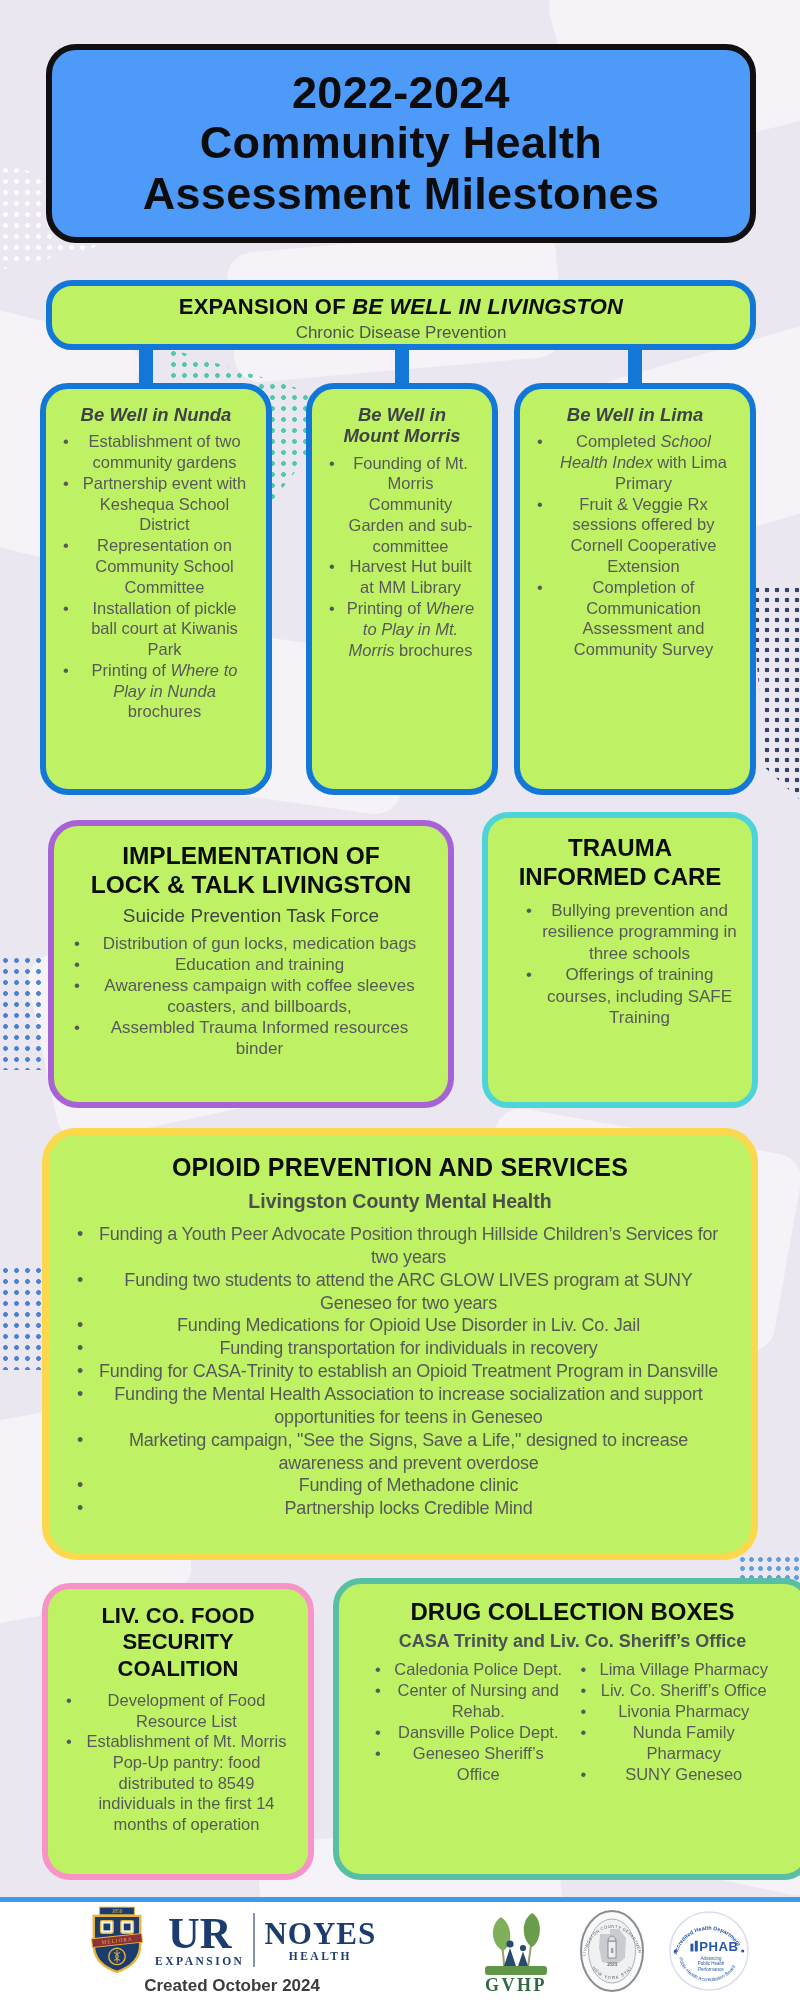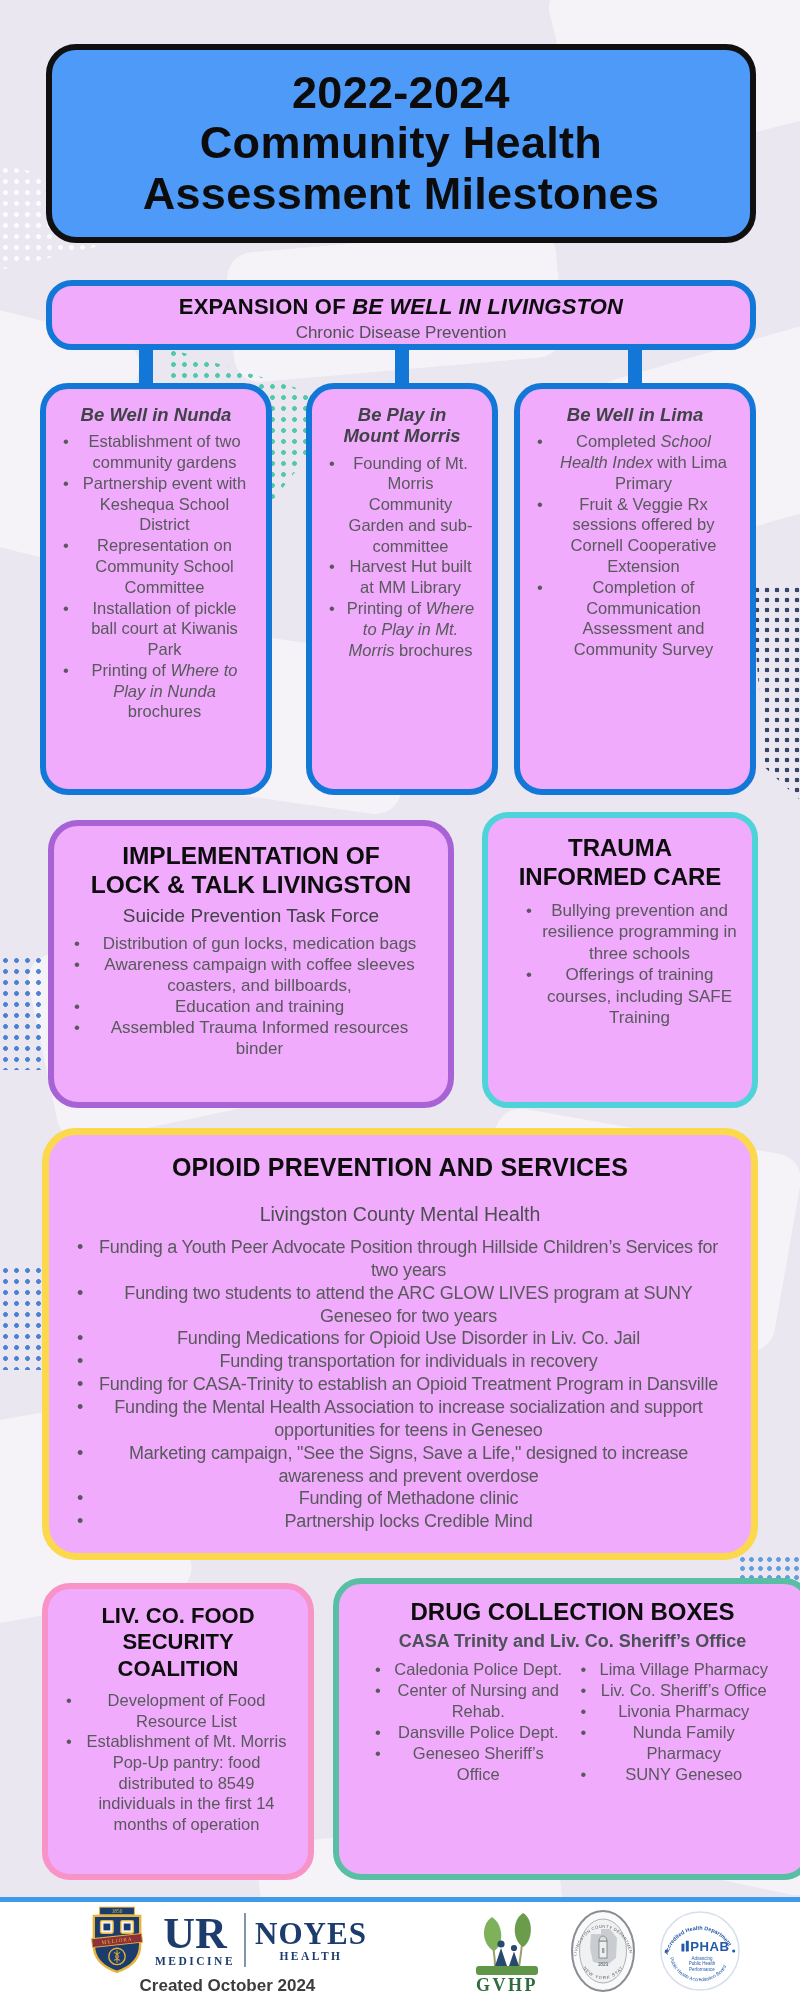--- a/index.html
+++ b/index.html
@@ -4,21 +4,21 @@
 <style>
   html,body{margin:0;padding:0;background:#ffffff;}
   .page{position:relative;width:800px;height:2000px;overflow:hidden;
         background:var(--c-background,#EAE7F0);
         font-family:"Liberation Sans",sans-serif;}
   
   .ghost{position:absolute;background:rgba(255,255,255,.5);border-radius:26px;}
   .dots{position:absolute;background-image:radial-gradient(circle,var(--dc) 2.1px,transparent 2.6px);
         background-size:11px 11px;opacity:.85;}
   
-  .box{position:absolute;box-sizing:border-box;background:#f0abfc;border-style:solid;}
+  .box{position:absolute;box-sizing:border-box;background:#bef264;border-style:solid;}
   .it{font-style:italic;}
   ul.blist{list-style:none;margin:0;padding:0;color:var(--c-body_text,#58595B);text-align:center;}
   ul.blist li{position:relative;padding-left:17px;margin:0;}
   ul.blist li::before{content:"\2022";position:absolute;left:2px;}
   
   .title-box{left:46px;top:44px;width:710px;height:199px;background:var(--c-title_fill);
              border:6px solid #101010;border-radius:30px;display:flex;align-items:center;justify-content:center;}
   .title-box h1{margin:0;font-size:45px;line-height:1.12;font-weight:700;color:#0c0c0c;
                 text-align:center;white-space:pre-line;letter-spacing:.3px;}
   
@@ -46,21 +46,21 @@
   .lock-box ul.blist{font-size:17px;line-height:1.24;}
   
   .trauma-box{left:482px;top:812px;width:276px;height:296px;border-width:6px;border-color:var(--c-teal_border);
               border-radius:26px;padding:16px 14px;}
   .trauma-box h2{font-size:24px;line-height:1.2;}
   .trauma-box ul.blist{font-size:17px;line-height:1.27;margin:8px 0 0 22px;}
   
   .opioid-box{left:42px;top:1128px;width:716px;height:432px;border-width:7px;border-color:var(--c-yellow_border);
               border-radius:34px;padding:18px 26px;}
   .opioid-box h2{font-size:25px;letter-spacing:.2px;}
-  .opioid-sub{font-size:19.5px;font-weight:400;color:#4c4e50;text-align:center;margin-top:21px;}
+  .opioid-sub{font-size:19.5px;font-weight:700;color:#4c4e50;text-align:center;margin-top:8px;}
   .opioid-box ul.blist{font-size:18px;line-height:1.27;margin-top:10px;letter-spacing:-.2px;}
   
   .food-box{left:42px;top:1583px;width:272px;height:297px;border-width:6px;border-color:var(--c-pink_border);
             border-radius:28px;padding:14px 16px;}
   .food-box h2{font-size:22px;line-height:1.2;}
   .food-box ul.blist{font-size:16.5px;line-height:1.25;margin-top:8px;}
   
   .drug-box{left:333px;top:1578px;width:479px;height:302px;border-width:6px;border-color:var(--c-green_border);
             border-radius:28px;padding:14px 28px;}
   .drug-box h2{font-size:24px;}
@@ -126,21 +126,21 @@
     <h3>Be Well in Nunda</h3>
     <ul class="blist">
         <li><span>Establishment of two community gardens</span></li>
         <li><span>Partnership event with Keshequa School District</span></li>
         <li><span>Representation on Community School Committee</span></li>
         <li><span>Installation of pickle ball court at Kiwanis Park</span></li>
         <li><span>Printing of </span><span class="it">Where to Play in Nunda</span><span> brochures</span></li>
       </ul>
   </div>
   <div class="box col col2">
-    <h3>Be Play in
+    <h3>Be Well in
 Mount Morris</h3>
     <ul class="blist">
         <li><span>Founding of Mt. Morris Community Garden and sub-committee</span></li>
         <li><span>Harvest Hut built at MM Library</span></li>
         <li><span>Printing of </span><span class="it">Where to Play in Mt. Morris</span><span> brochures</span></li>
       </ul>
   </div>
   <div class="box col col3">
     <h3>Be Well in Lima</h3>
     <ul class="blist">
@@ -149,22 +149,22 @@
         <li><span>Completion of Communication Assessment and Community Survey</span></li>
       </ul>
   </div>
 
   <div class="box lock-box">
     <h2>IMPLEMENTATION OF
 LOCK &amp; TALK LIVINGSTON</h2>
     <div class="lock-sub">Suicide Prevention Task Force</div>
     <ul class="blist">
         <li><span>Distribution of gun locks, medication bags</span></li>
+        <li><span>Education and training</span></li>
         <li><span>Awareness campaign with coffee sleeves coasters, and billboards,</span></li>
-        <li><span>Education and training</span></li>
         <li><span>Assembled Trauma Informed resources binder</span></li>
       </ul>
   </div>
 
   <div class="box trauma-box">
     <h2>TRAUMA
 INFORMED CARE</h2>
     <ul class="blist">
         <li><span>Bullying prevention and resilience programming in three schools</span></li>
         <li><span>Offerings of training courses, including SAFE Training</span></li>
@@ -232,21 +232,21 @@
             <rect x="37" y="18" width="7" height="7" fill="#1d3c6e"></rect>
           <g transform="rotate(-6 30 35)">
             <rect x="4" y="31" width="52" height="9" fill="#8d3039" stroke="#e8b53a" stroke-width="1"></rect>
             <text x="30" y="37.6" font-size="5.6" fill="#e8b53a" text-anchor="middle" letter-spacing="1" font-family="Liberation Serif,serif">MELIORA</text>
           </g>
           <circle cx="30" cy="52" r="8.5" fill="#1d3c6e" stroke="#e8b53a" stroke-width="1.4"></circle>
           <path d="M30,45.5 V58.5 M26.8,48 C33,50 33,54 26.8,56 M33.2,48 C27,50 27,54 33.2,56" stroke="#e8b53a" stroke-width="1" fill="none"></path>
         </svg>
         <div class="ur-letters serif">
           <div class="ur-big">UR</div>
-          <div class="ur-small">MEDICINE</div>
+          <div class="ur-small">EXPANSION</div>
         </div>
         <div class="ur-divider"></div>
         <div class="ur-letters serif">
           <div class="noyes-big">NOYES</div>
           <div class="ur-small">HEALTH</div>
         </div>
       </div>
       <div class="created">Created October 2024</div>
     </div>
 

